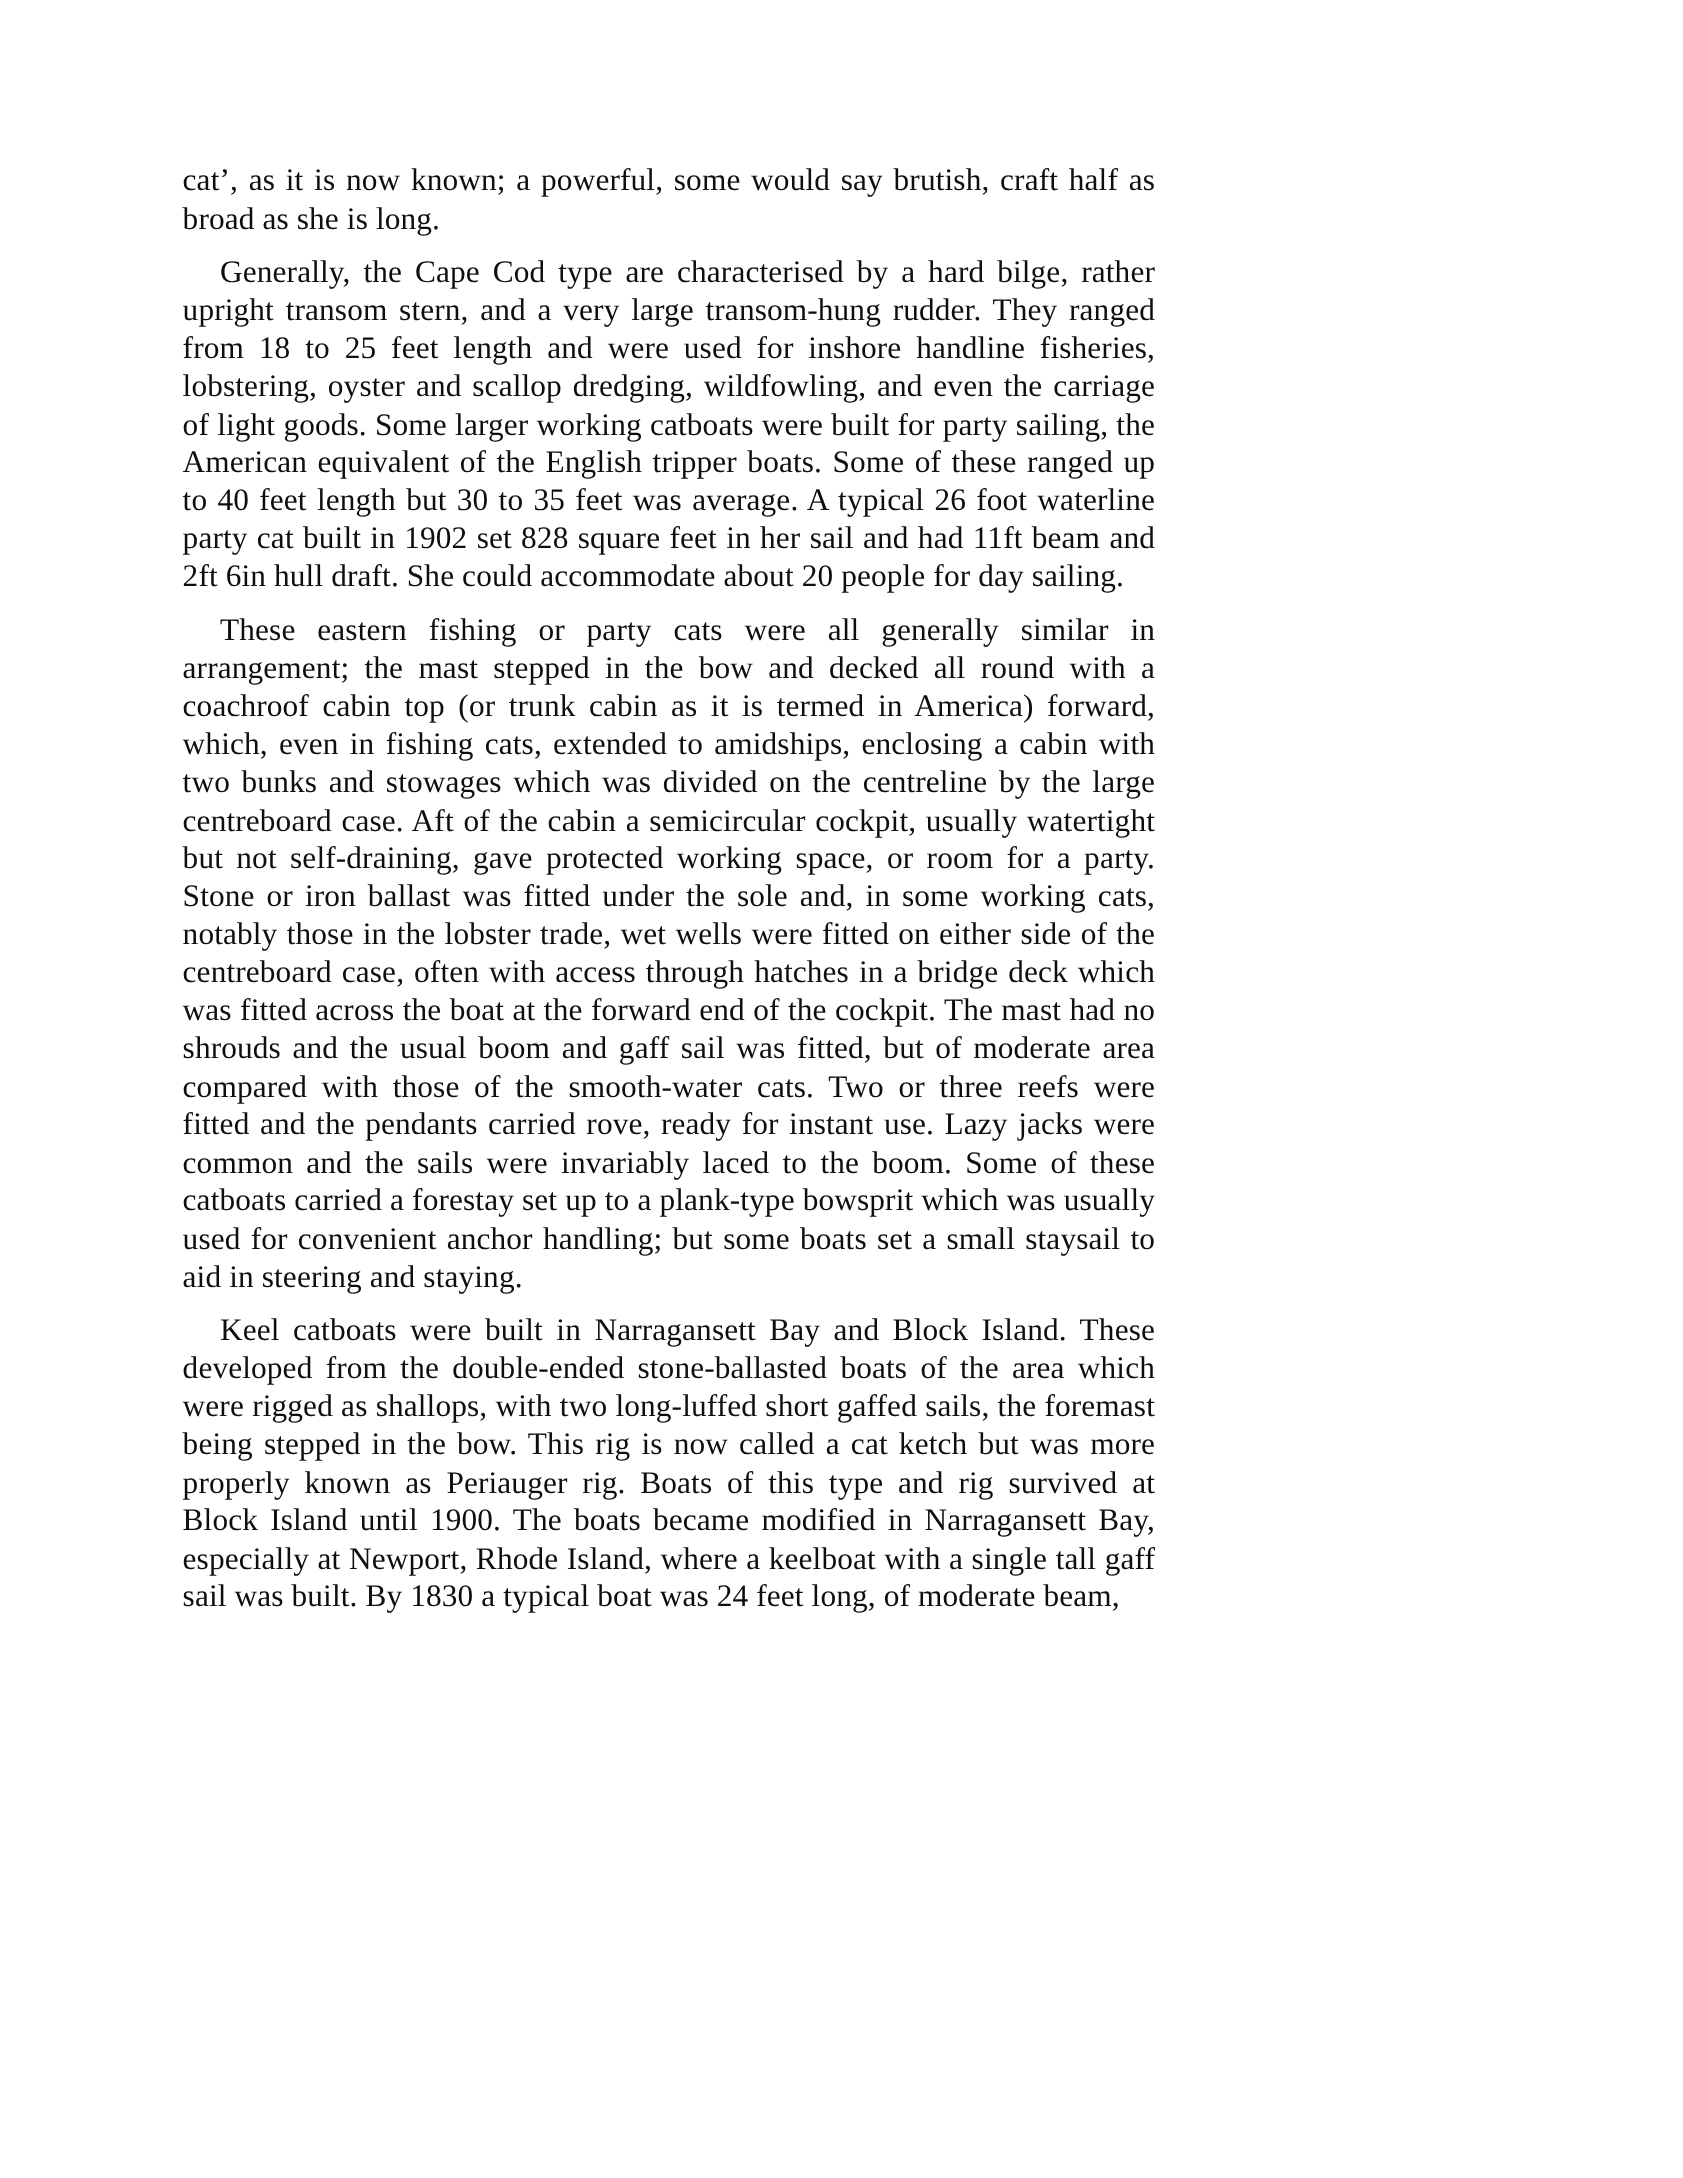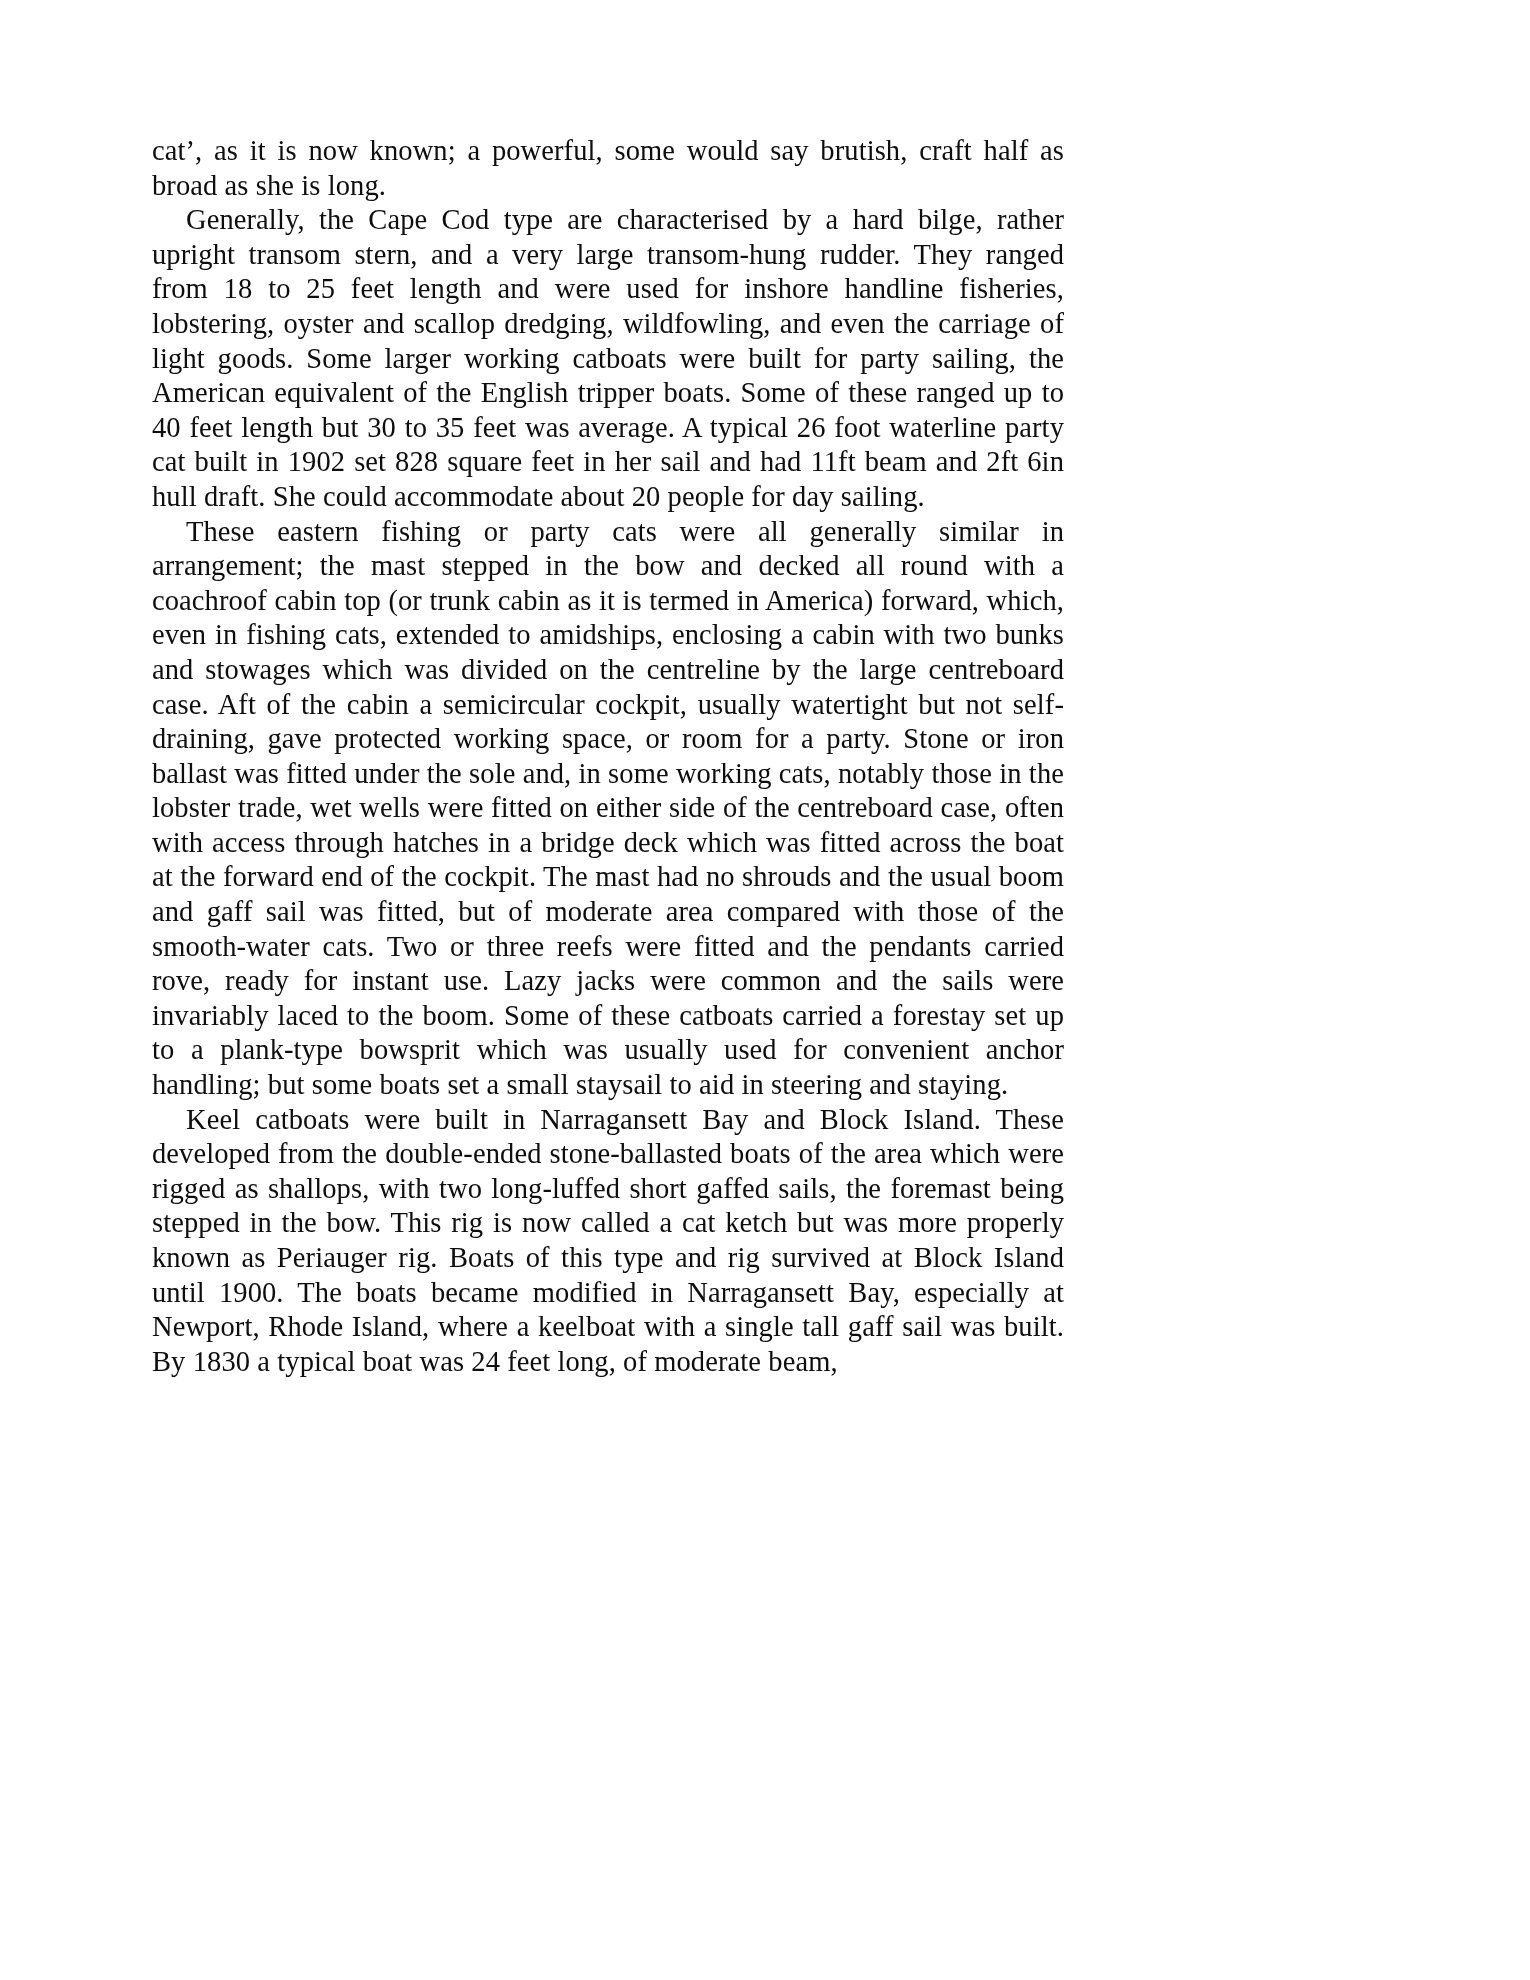--- a/index.html
+++ b/index.html
@@ -16,21 +16,21 @@
     font-family: "Liberation Serif", serif;
     color: #0e0e0e;
   }
   .text-block {
     position: absolute;
     left: 152px;
     top: 134px;
     width: 912px;
   }
   .text-block p {
-    margin: 0;
+    margin: 14px;
     padding: 0;
     font-size: 28.5px;
     line-height: 34.6px;
     text-align: justify;
     text-indent: 34px;
     letter-spacing: 0.1px;
   }
   .text-block p.no-indent {
     text-indent: 0;
   }

